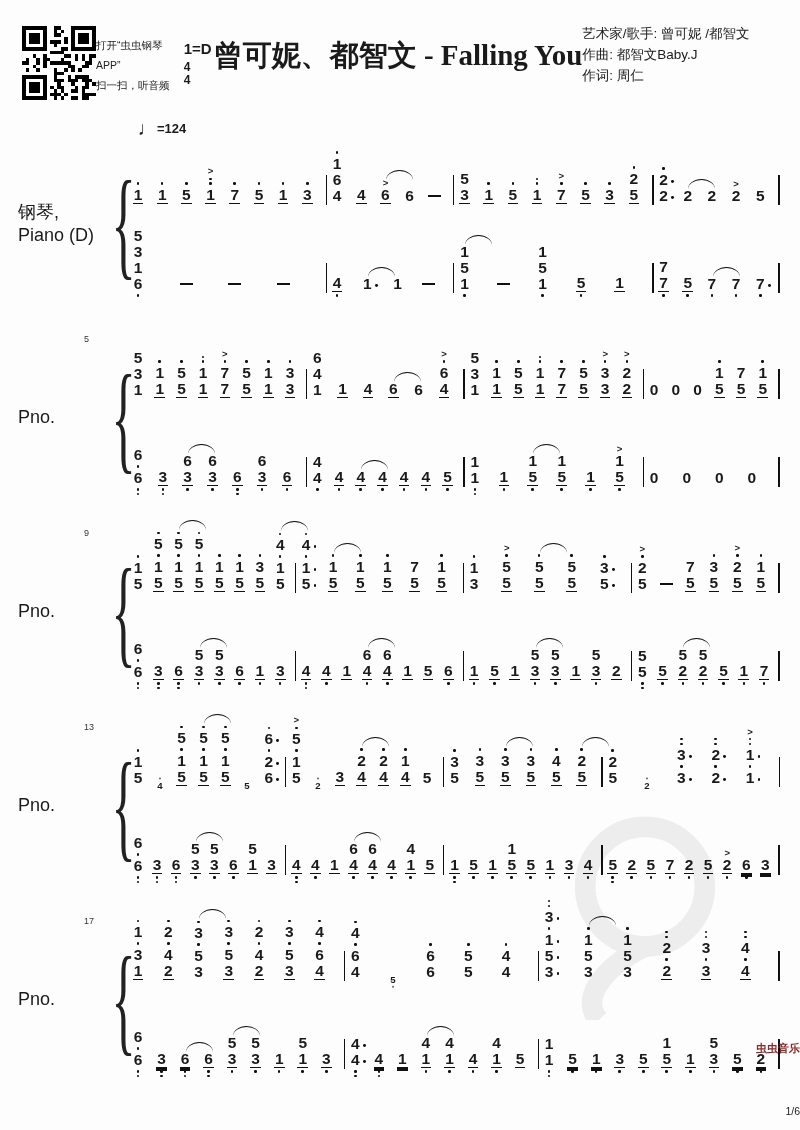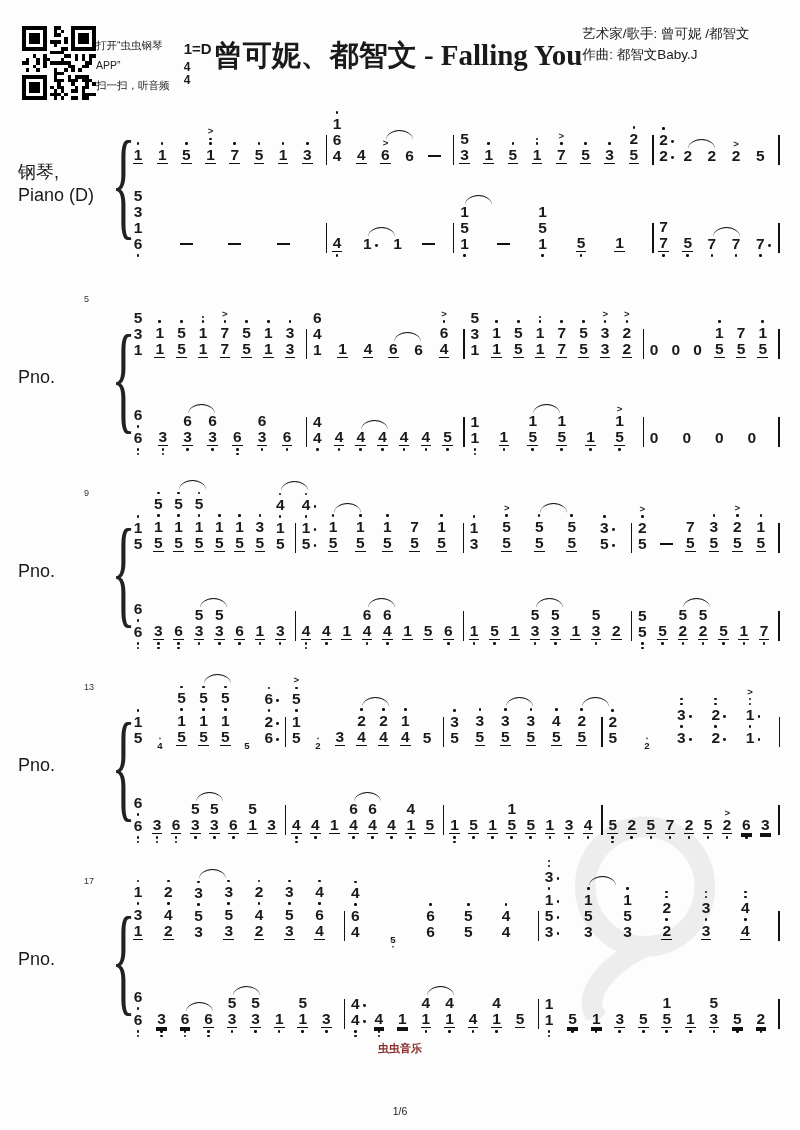--- a/index.html
+++ b/index.html
@@ -43,21 +43,21 @@
   .dcol{display:flex;flex-direction:column;align-items:center;padding:1px 0;}
   .dcol i{display:block;width:2.6px;height:2.6px;border-radius:50%;background:#111;margin:1.1px 0;}
   .below{min-height:12px;display:flex;flex-direction:column;align-items:center;justify-content:flex-start;}
   .dotafter{position:absolute;right:-5px;bottom:5px;width:2.8px;height:2.8px;border-radius:50%;background:#111;}
   .accent{font-size:9.5px;font-weight:bold;line-height:8px;letter-spacing:0;}
   .tie{position:absolute;top:-9px;left:55%;width:27px;height:9px;border-top:1.7px solid #111;
        border-radius:100% 100% 0 0/200% 200% 0 0;z-index:2;}
   .dash{width:13px;height:2.2px;background:#111;margin-bottom:7px;}
   
   #wm{position:absolute;right:40px;bottom:110px;opacity:.06;pointer-events:none;}
-  #ftr{position:absolute;bottom:10px;left:0;width:100%;text-align:center;line-height:1.5;}
+  #ftr{position:absolute;bottom:10px;left:0;width:100%;text-align:right;line-height:1.5;}
   #ftr .brand{font-size:11px;color:#8a2a2a;font-weight:bold;}
   #ftr .page{font-size:10.5px;color:#222;margin-top:48px;}
 </style>
 </head>
 <body>
 
 <div id="page">
 
   <div id="hdr">
     <svg class="qr" id="qr" viewBox="0 0 21 21" shape-rendering="crispEdges">
@@ -185,23 +185,27 @@
       <div class="key">1=D</div>
       <div class="frac">
         <span>4</span>
         <span>4</span>
       </div>
     </div>
     <div class="title">曾可妮、都智文 - Falling You</div>
     <div class="credits">
       <div>艺术家/歌手: 曾可妮 /都智文</div>
       <div>作曲: 都智文Baby.J</div>
+      <div>作词: 周仁</div>
     </div>
   </div>
 
+  <div id="tempo">
+    <span class="glyph">♩</span><span>=124</span>
+  </div>
 
   <div id="score">
       <div class="system">
         <div class="syslabel">钢琴, Piano (D)</div>
         <div class="brace">{</div>
         <div class="measures">
           <div class="mcol" style="flex-grow: 8;">
             <div class="mrow rh">
               <div class="tok">
                 <div class="body u1">

